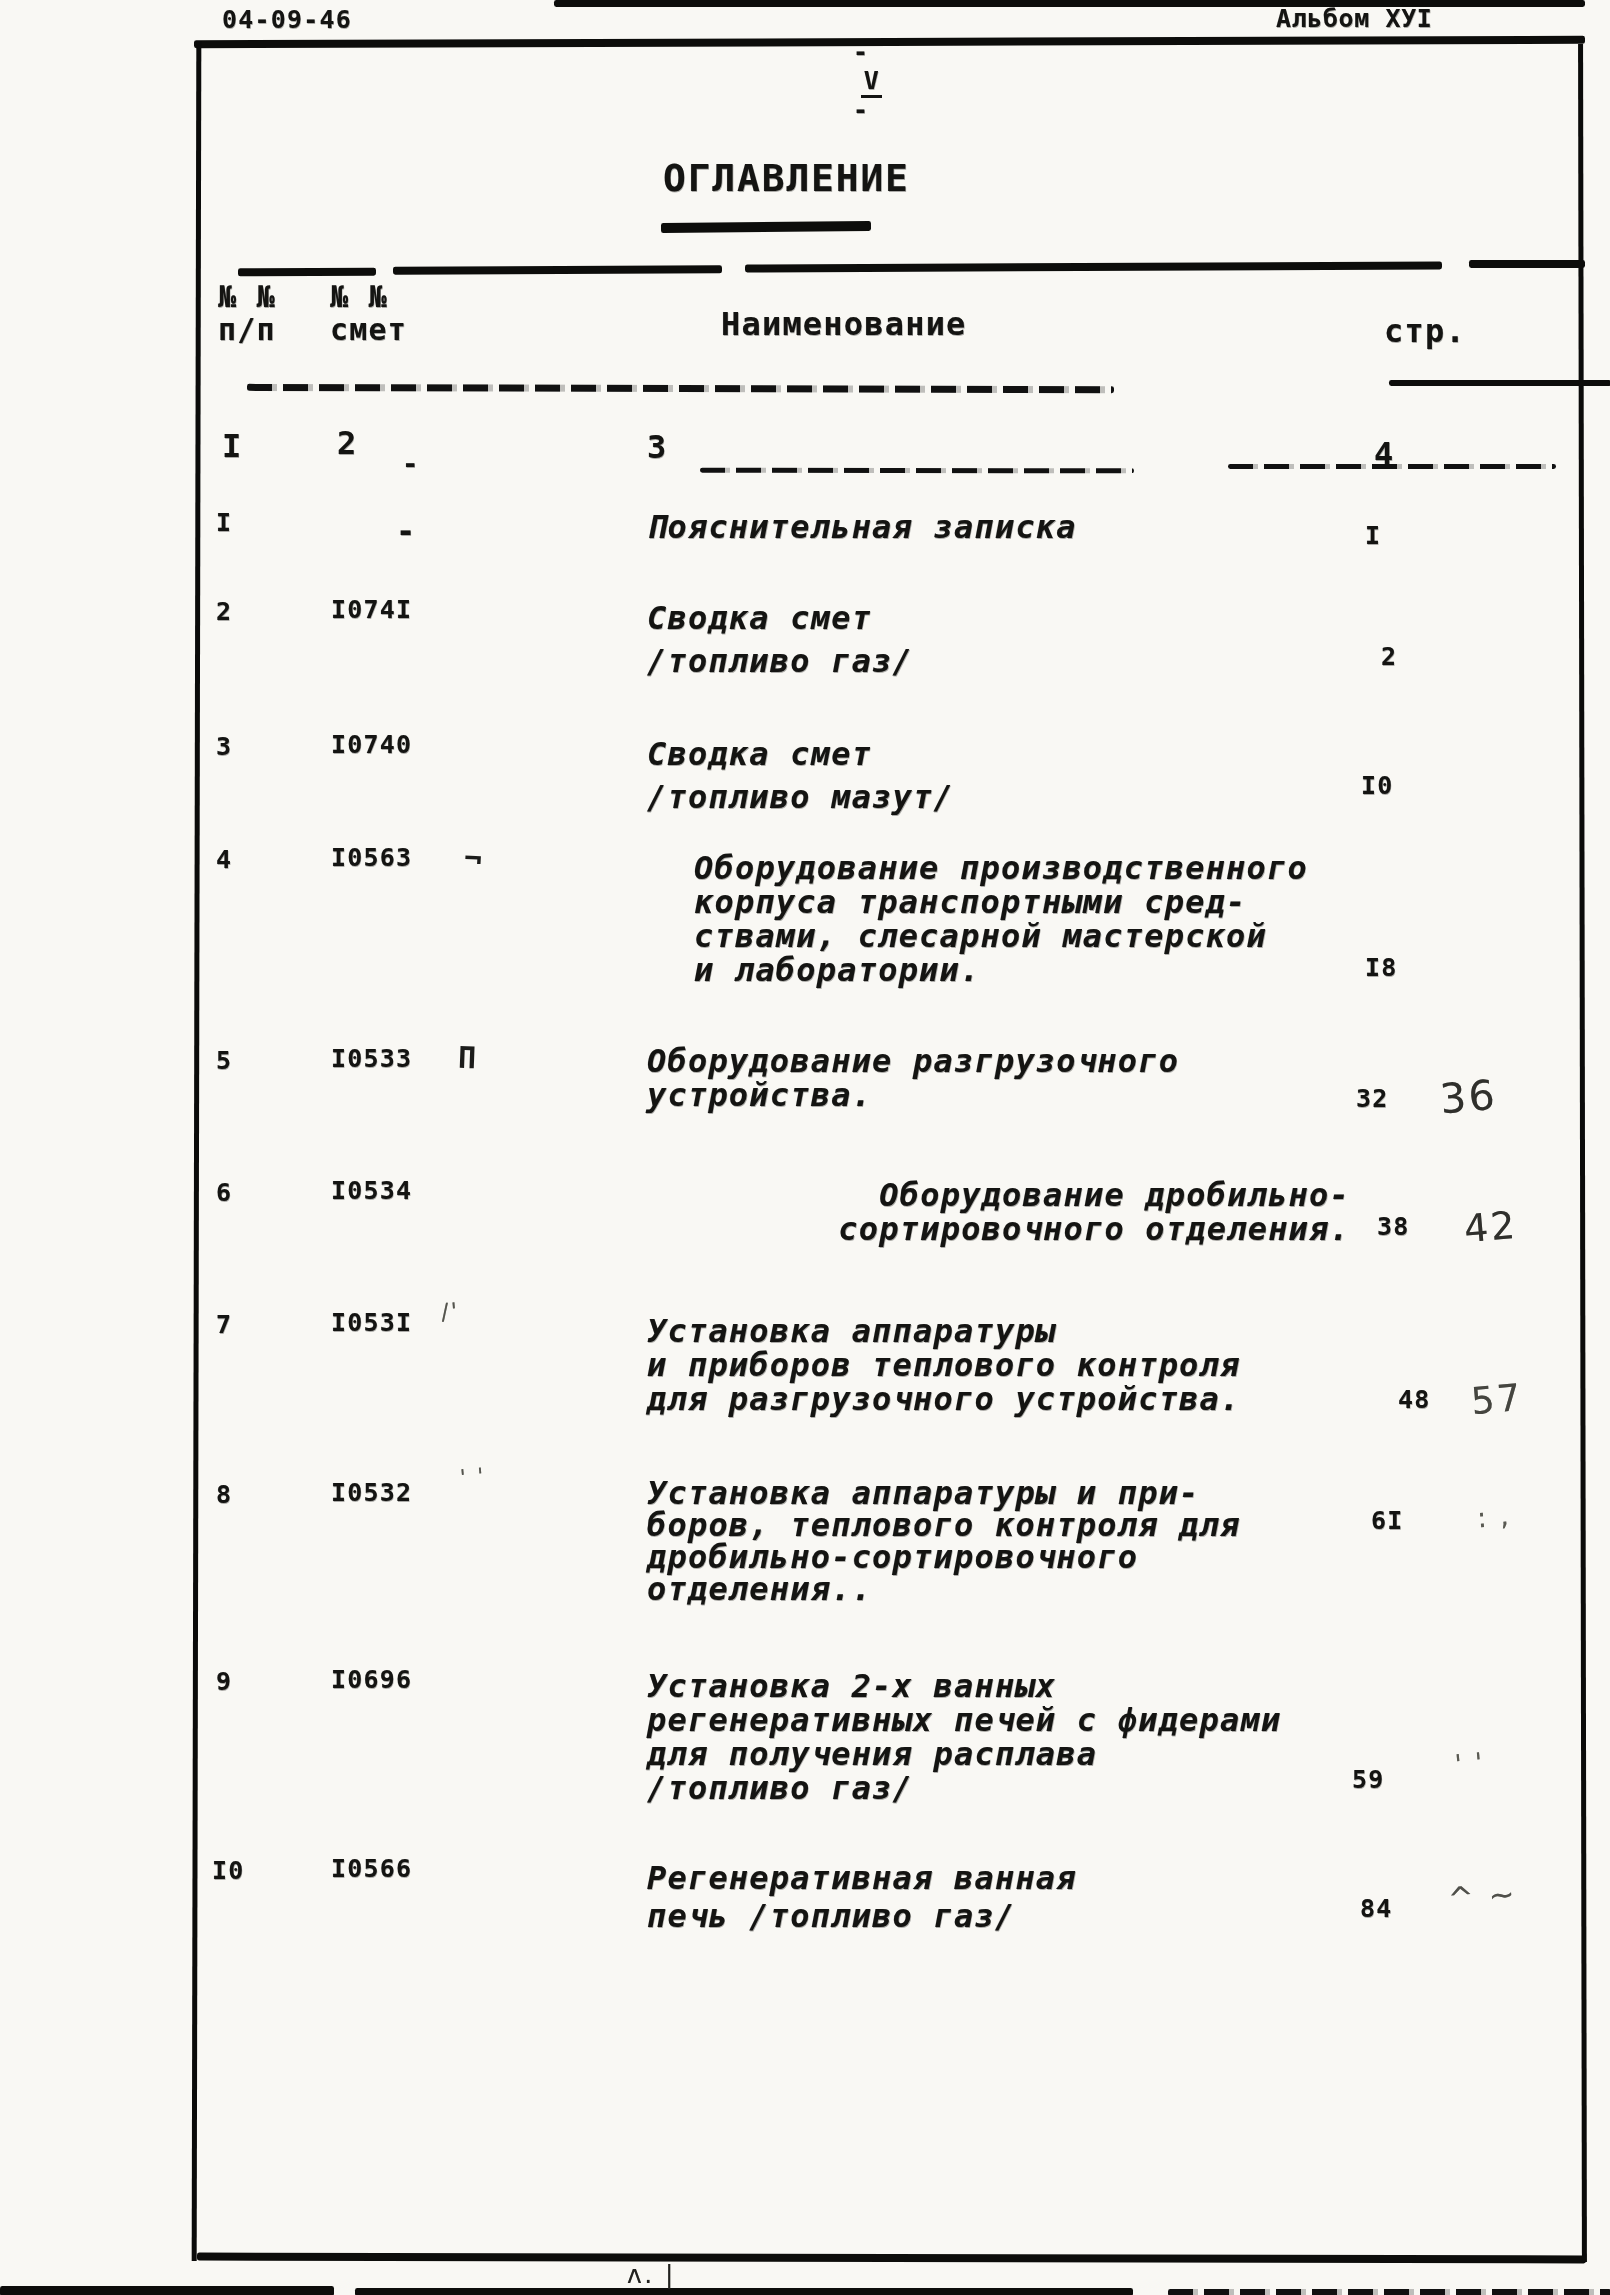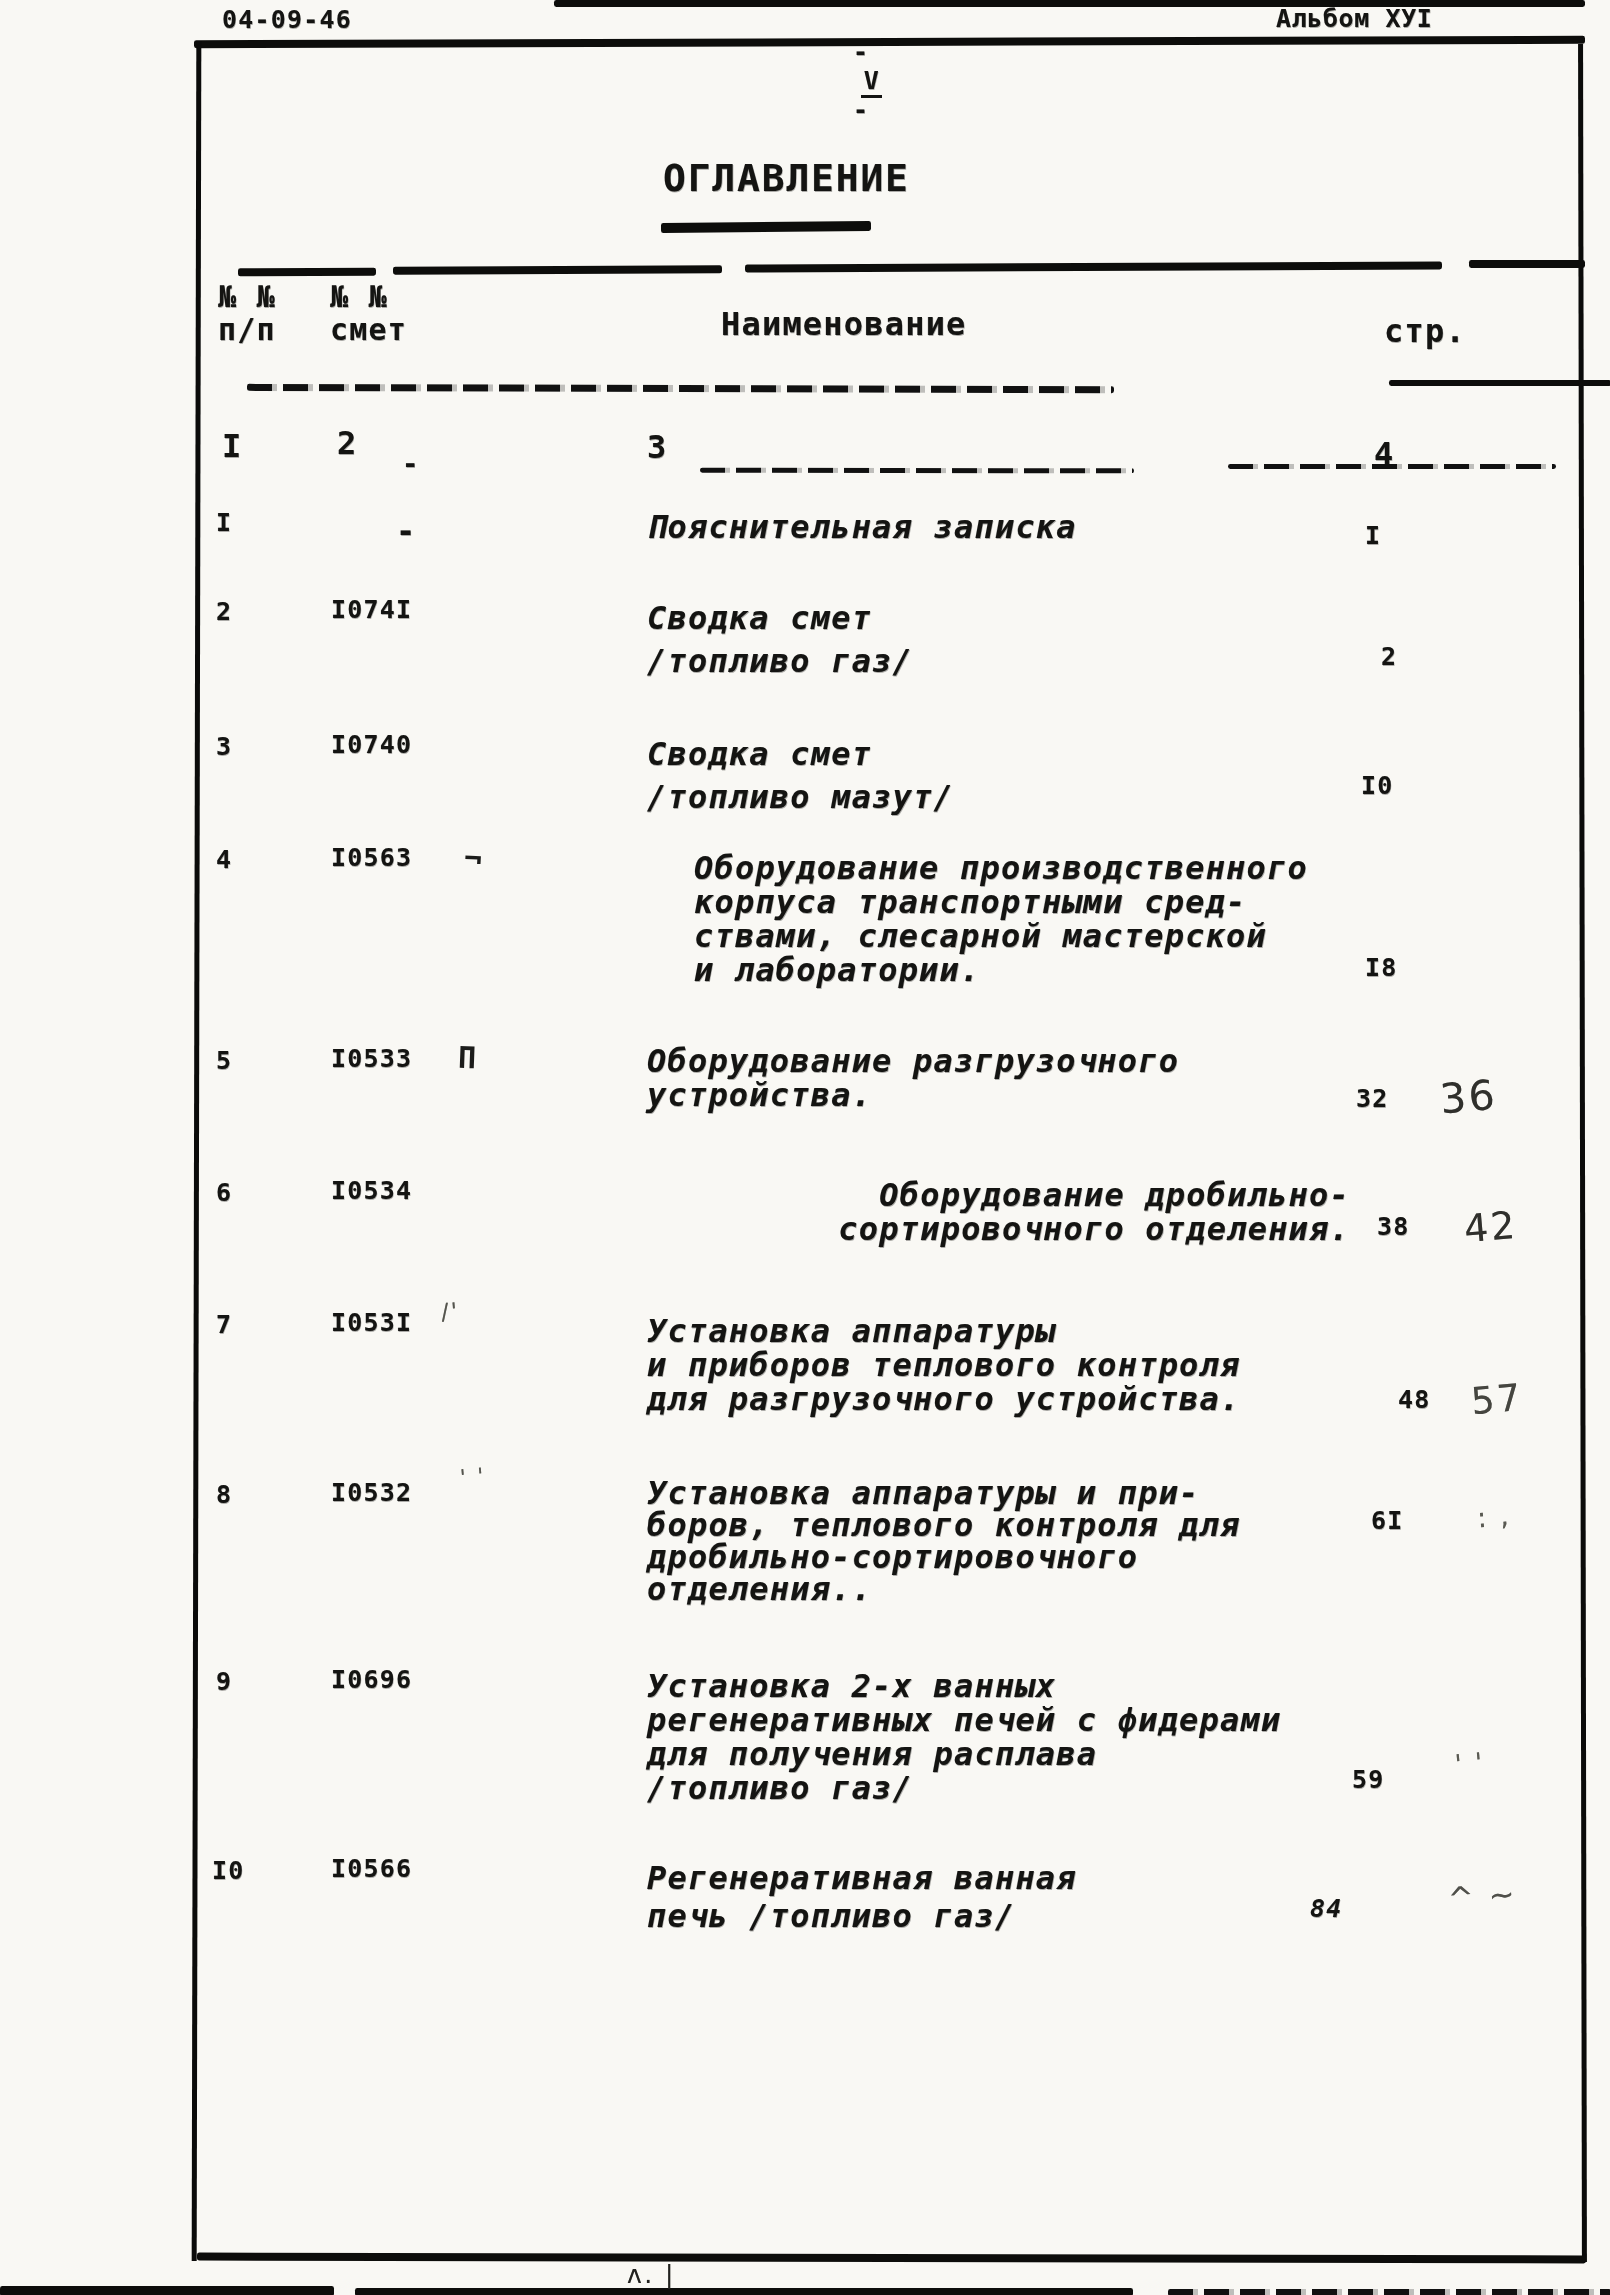--- a/index.html
+++ b/index.html
@@ -166,20 +166,20 @@
 /топливо газ/</span>
     <span class="typed fs58 c-page" style="left:1352px; top:102px;">59</span>
     <span class="hw" style="left:1455px; top:85px; font-size:26px; color:#5a5a52;">' '</span>
   </div>
 
   <div class="row lh64" style="top:1852px;">
     <span class="typed fs58 c-num" style="left:212px;">I0</span>
     <span class="typed fs58 c-smet">I0566</span>
     <span class="typed fs54 c-name" style="top:7.2px;">Регенеративная ванная
 печь /топливо газ/</span>
-    <span class="typed fs58 c-page" style="left:1310px; top:42px;font-style:italic;">84</span>
+    <span class="typed fs58 c-page" style="left:1360px; top:42px;">84</span>
     <span class="hw" style="left:1448px; top:26px; font-size:31px; color:#50504a;">^ ~</span>
   </div>
 
   <div class="hw" style="left:627px; top:2260px; font-size:25px; transform:rotate(0deg); color:#22221f;">ʌ.   |</div>
 
 </div>
 
 
 </body></html>

